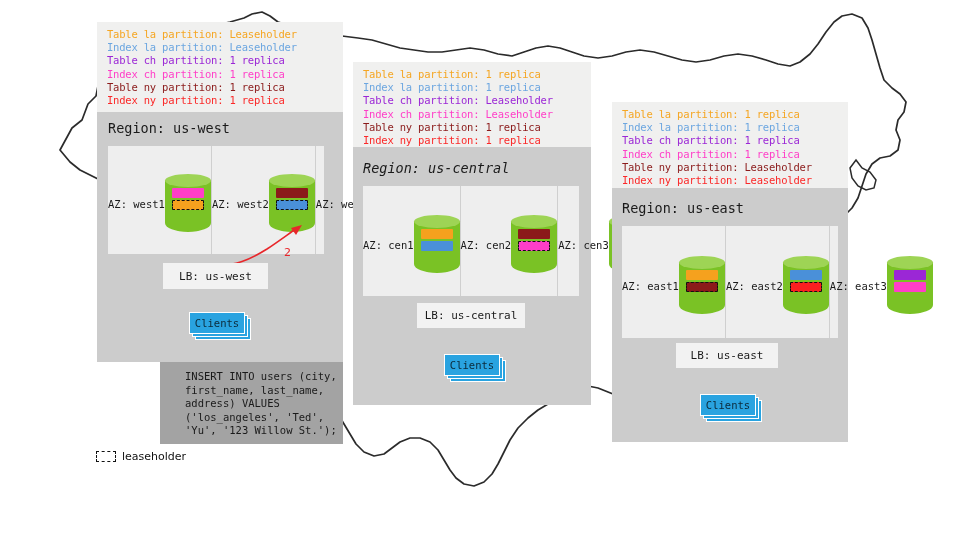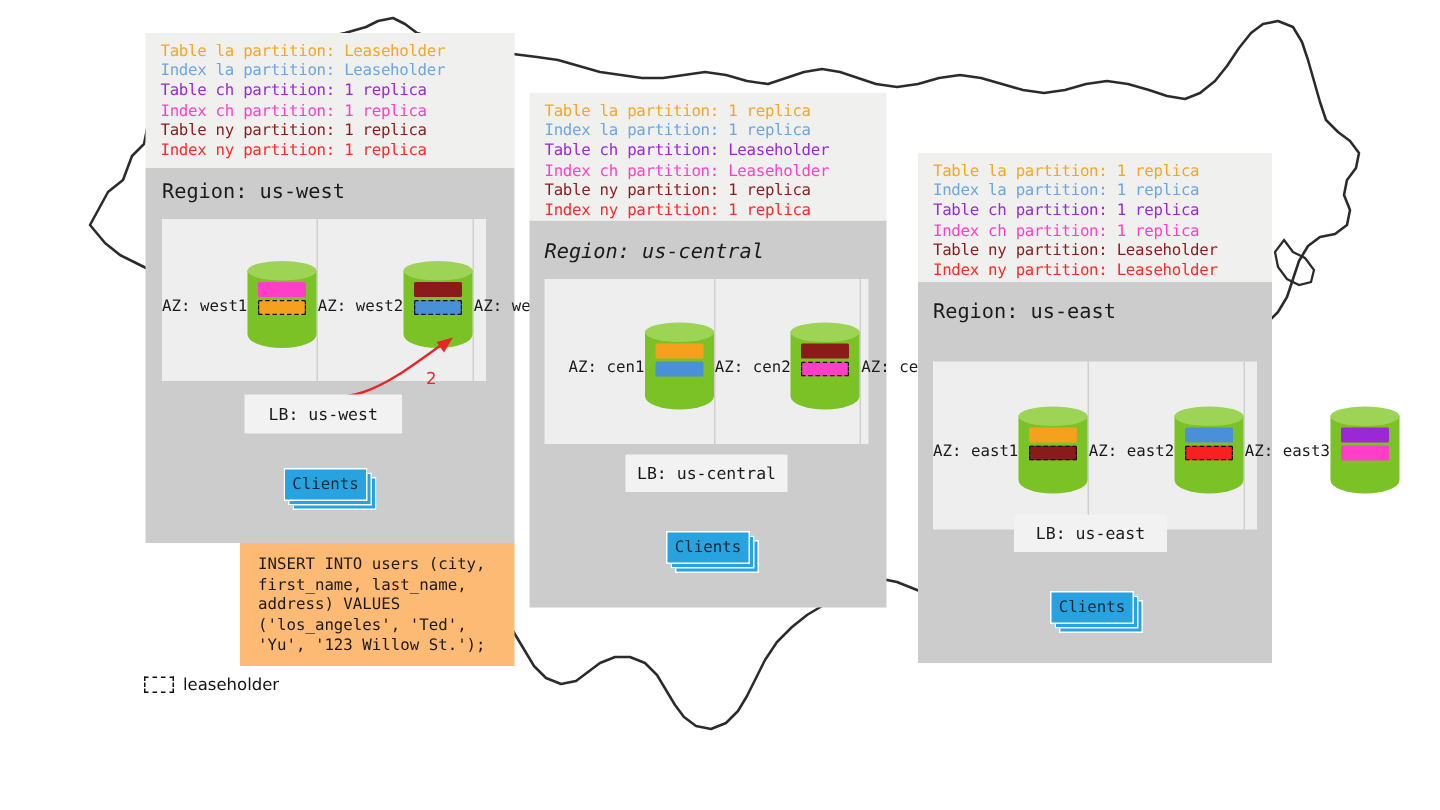--- a/index.html
+++ b/index.html
@@ -151,23 +151,23 @@
     justify-content: center;
     font-family: "DejaVu Sans Mono", "Liberation Mono", monospace;
     font-size: 10.5px;
     color: #0b2a3a;
     white-space: pre;
   }
 
   
   .sqlbox {
     position: absolute;
-    background: #fdba74;
-    box-sizing: border-box;
-    padding: 8px 12px;
+    background: #a3a3a3;
+    box-sizing: border-box;
+    padding: 8px 25px;
   }
   .sqlline {
     font-family: "DejaVu Sans Mono", "Liberation Mono", monospace;
     font-size: 10.5px;
     line-height: 13.5px;
     color: #1a1a1a;
     white-space: pre;
   }
 
   
@@ -316,21 +316,21 @@
     <div class="hdrline" style="color: rgb(245, 166, 35);">Table la partition: 1 replica</div>
     <div class="hdrline" style="color: rgb(108, 166, 224);">Index la partition: 1 replica</div>
     <div class="hdrline" style="color: rgb(155, 39, 214);">Table ch partition: Leaseholder</div>
     <div class="hdrline" style="color: rgb(255, 62, 200);">Index ch partition: Leaseholder</div>
     <div class="hdrline" style="color: rgb(139, 26, 26);">Table ny partition: 1 replica</div>
     <div class="hdrline" style="color: rgb(251, 40, 40);">Index ny partition: 1 replica</div>
   </div>
 
   <div class="region-title" style="left:363px; top:160px;font-style:italic;">Region: us-central</div>
 
-  <div class="azrow" style="left:363px; top:186px; width:216px; height:110px;padding-left:16px;">
+  <div class="azrow" style="left:363px; top:186px; width:216px; height:110px;">
     <div class="azcell">
       <div class="azlabel">AZ: cen1</div>
       <div class="cyl">
         <div class="body"></div>
         <div class="top"></div>
         <div class="bands">
           <div class="band" style="background: rgb(245, 161, 30);"></div>
           <div class="band" style="background: rgb(74, 144, 217);"></div>
         </div>
       </div>
@@ -374,21 +374,21 @@
     <div class="hdrline" style="color: rgb(245, 166, 35);">Table la partition: 1 replica</div>
     <div class="hdrline" style="color: rgb(108, 166, 224);">Index la partition: 1 replica</div>
     <div class="hdrline" style="color: rgb(155, 39, 214);">Table ch partition: 1 replica</div>
     <div class="hdrline" style="color: rgb(255, 62, 200);">Index ch partition: 1 replica</div>
     <div class="hdrline" style="color: rgb(139, 26, 26);">Table ny partition: Leaseholder</div>
     <div class="hdrline" style="color: rgb(251, 40, 40);">Index ny partition: Leaseholder</div>
   </div>
 
   <div class="region-title" style="left:622px; top:200px;">Region: us-east</div>
 
-  <div class="azrow" style="left:622px; top:226px; width:216px; height:112px;margin-top:15px;">
+  <div class="azrow" style="left:622px; top:226px; width:216px; height:112px;">
     <div class="azcell">
       <div class="azlabel">AZ: east1</div>
       <div class="cyl">
         <div class="body"></div>
         <div class="top"></div>
         <div class="bands">
           <div class="band" style="background: rgb(245, 161, 30);"></div>
           <div class="band lease" style="background: rgb(139, 26, 26);"></div>
         </div>
       </div>

